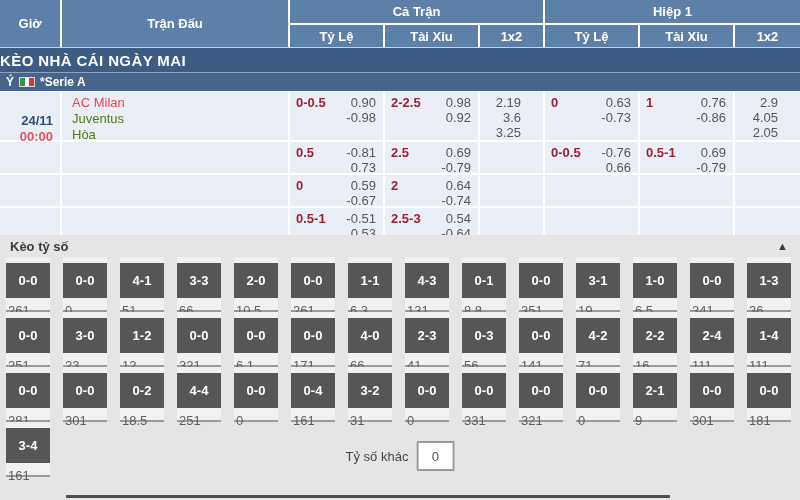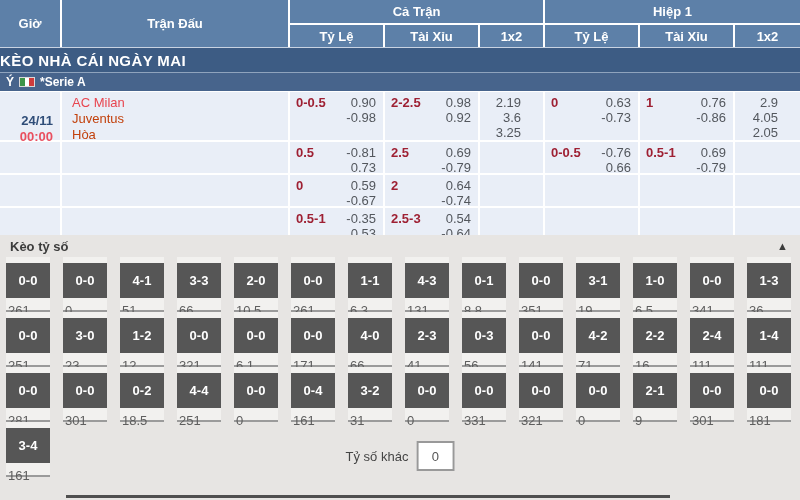--- a/index.html
+++ b/index.html
@@ -30,21 +30,21 @@
 
   
   .ob{display:grid;grid-template-columns:60px 226px 93px 93px 63px 93px 93px 1fr;
       grid-template-rows:48px 31px 31px 29px;gap:2px;background:#fff;margin-top:1px;}
   .cell{background:#e9eef7;font-size:13px;color:#53575d;position:relative;}
   .timec{text-align:right;padding:21px 7px 0 0;line-height:16px;font-weight:bold;box-sizing:border-box;}
   .timec .date{color:#2f4d78;}
   .timec .time{color:#e94f5f;}
   .matchc{padding:3px 0 0 10px;line-height:16px;box-sizing:border-box;}
   .matchc .home{color:#e8454f;}
-  .matchc .away,.matchc .draw{color:#c2410c;}
+  .matchc .away,.matchc .draw{color:#4d7c0f;}
   .oddc .line{position:absolute;left:6px;top:3px;color:#9e2033;font-weight:bold;}
   .oddc .vals{position:absolute;right:7px;top:3px;text-align:right;line-height:15px;}
   .oddc .vals span{display:block;}
   .x2c{text-align:right;padding:3px 22px 0 0;line-height:15px;box-sizing:border-box;}
 
   
   .ss{position:absolute;left:0;top:235px;width:800px;height:265px;background:#e7e5e3;}
   .ss-hd{height:22px;display:flex;align-items:center;justify-content:space-between;
          padding:0 12px 0 10px;}
   .ss-hd .t{font-size:13px;font-weight:bold;color:#3c3c3c;}
@@ -195,21 +195,21 @@
       </div>
       <div class="cell x2c"></div>
       <div class="cell oddc"></div>
       <div class="cell oddc"></div>
       <div class="cell x2c"></div>
       <div class="cell timec"></div>
       <div class="cell matchc"></div>
       <div class="cell oddc">
         <span class="line">0.5-1</span>
         <span class="vals">
-          <span>-0.35</span>
+          <span>-0.51</span>
           <span>0.53</span>
         </span>
       </div>
       <div class="cell oddc">
         <span class="line">2.5-3</span>
         <span class="vals">
           <span>0.54</span>
           <span>-0.64</span>
         </span>
       </div>

